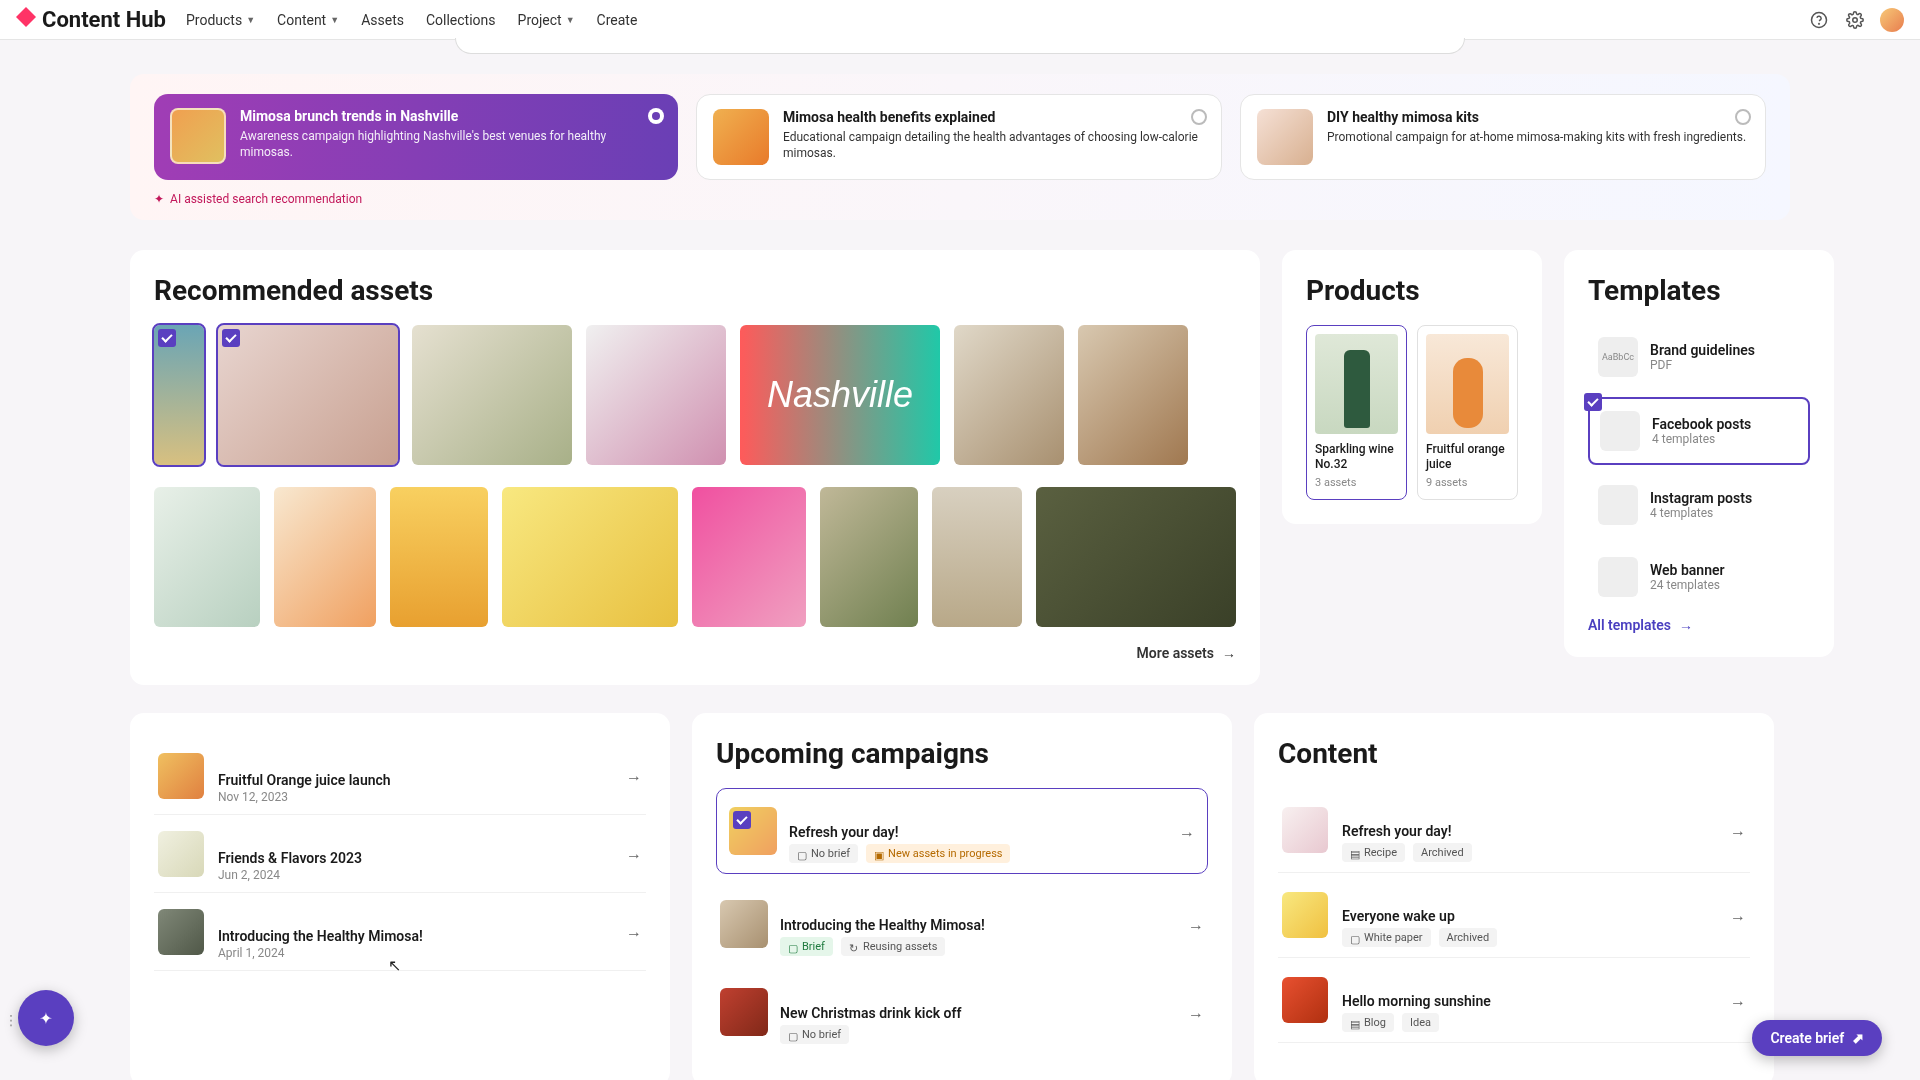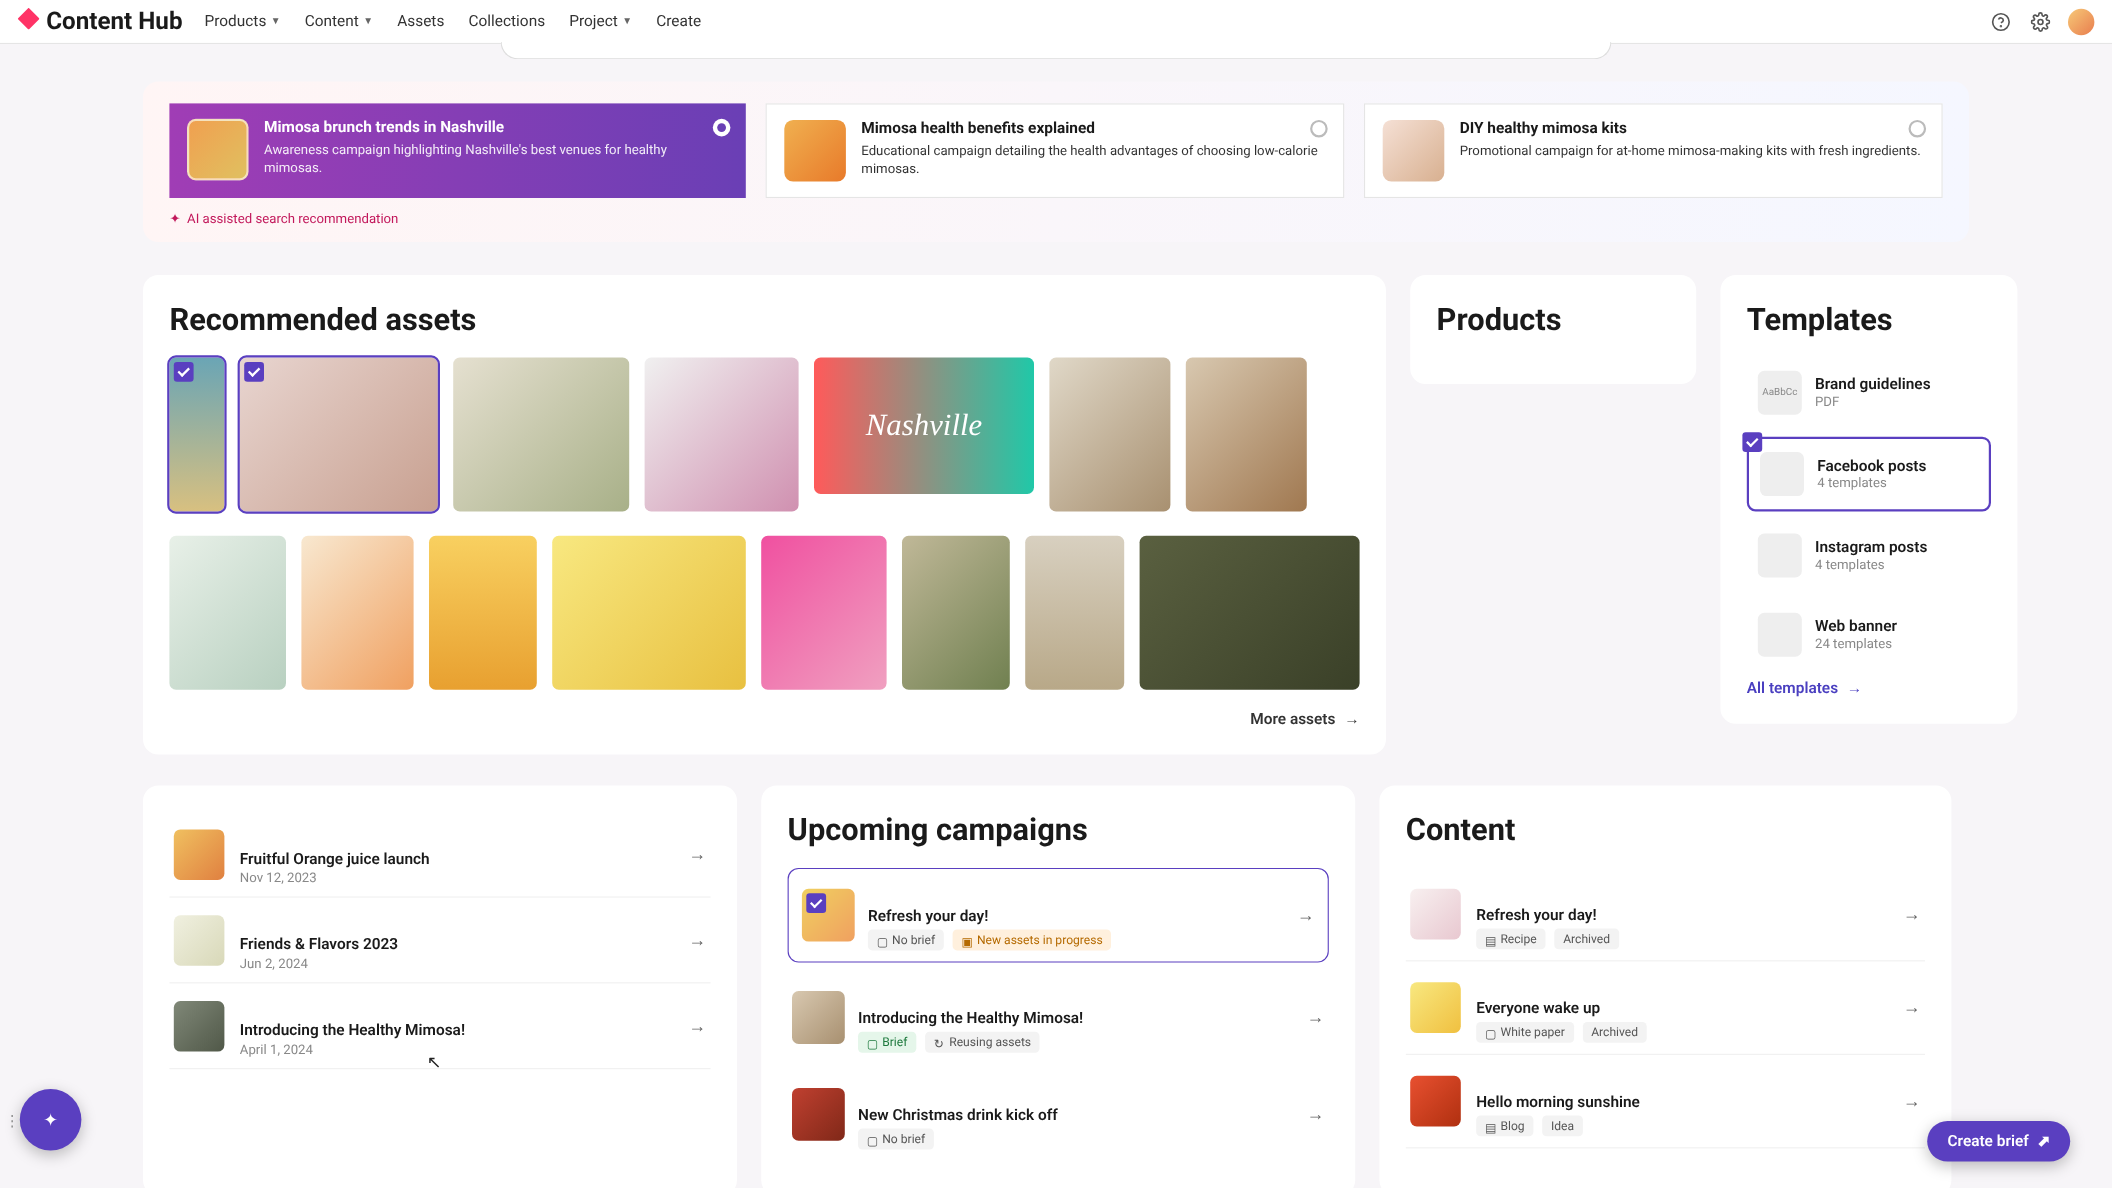--- a/index.html
+++ b/index.html
@@ -16,21 +16,21 @@
 .icon-btn { width: 22px; height: 22px; display: flex; align-items: center; justify-content: center; color: #555; cursor: pointer; }
 .avatar { width: 24px; height: 24px; border-radius: 50%; background: linear-gradient(135deg,#f7c978,#e87d4e); }
 
 
 .searchwrap { display:flex; justify-content:center; margin-top:-2px;}
 .searchbar { width: 1010px; height: 16px; border: 1px solid #ddd; border-top:none; border-radius: 0 0 22px 22px; background:#fff;}
 
 
 .reco-strip { margin: 20px 130px 0; background: linear-gradient(90deg,#fff5f5,#f5f7ff); border-radius: 14px; padding: 20px 24px 14px; }
 .reco-cards { display: flex; gap: 18px; }
-.reco-card { flex: 1; display: flex; gap: 14px; padding: 14px 16px; border-radius: 0; position: relative; align-items: flex-start; }
+.reco-card { flex: 1; display: flex; gap: 14px; padding: 14px 16px; border-radius: 14px; position: relative; align-items: flex-start; }
 .reco-card.sel { background: linear-gradient(90deg,#a03db5,#6a3fb5); color: #fff; }
 .reco-card.un { background: #fff; border: 1px solid #e5e5e5; }
 .reco-thumb { width: 56px; height: 56px; border-radius: 8px; background: linear-gradient(135deg,#f0a050,#e0c060); flex-shrink: 0; }
 .reco-card.sel .reco-thumb{border:2px solid rgba(255,255,255,.6);}
 .reco-title { font-weight: 700; font-size: 14px; margin-bottom: 4px; }
 .reco-desc { font-size: 12px; line-height: 1.35; opacity: .9; }
 .reco-radio { position: absolute; right: 14px; top: 14px; width: 16px; height: 16px; border-radius: 50%; }
 .reco-card.sel .reco-radio { background: #fff; }
 .reco-card.sel .reco-radio::after{content:"";position:absolute;inset:4px;border-radius:50%;background:#6a3fb5;}
 .reco-card.un .reco-radio { border: 2px solid #bbb; }
@@ -183,21 +183,21 @@
     <div class="assets-rows">
       <div class="assets-row">
         <div class="asset sel" style="width:50px;height:140px;background:linear-gradient(180deg,#6aa5b5,#d8c080)">
             <div class="check"></div>
           </div>
         <div class="asset sel" style="width:180px;height:140px;background:linear-gradient(135deg,#e8d5d0,#c8a090)">
             <div class="check"></div>
           </div>
         <div class="asset" style="width:160px;height:140px;background:linear-gradient(135deg,#e5e0d0,#a8b088)"></div>
         <div class="asset" style="width:140px;height:140px;background:linear-gradient(135deg,#f0f0f0,#d090b0)"></div>
-        <div class="asset" style="width:200px;height:124px;background:linear-gradient(90deg,#ff5a5a,#20c8a8);display:flex;align-items:center;justify-content:center;color:#fff;font-family:Liberation Serif, serif;font-size:28px;font-style:italic">Nashville</div>
+        <div class="asset" style="width:200px;height:140px;background:linear-gradient(90deg,#ff5a5a,#20c8a8);display:flex;align-items:center;justify-content:center;color:#fff;font-family:Liberation Sans, sans-serif;font-size:36px;font-style:italic">Nashville</div>
         <div class="asset" style="width:110px;height:140px;background:linear-gradient(135deg,#e0d8c8,#a89070)"></div>
         <div class="asset" style="width:110px;height:140px;background:linear-gradient(135deg,#d8c8b0,#a07850)"></div>
       </div>
       <div class="assets-row">
         <div class="asset" style="width:108px;height:140px;background:linear-gradient(135deg,#e8f0e8,#b8d0c0)"></div>
         <div class="asset" style="width:104px;height:140px;background:linear-gradient(135deg,#f8e8d0,#f0a060)"></div>
         <div class="asset" style="width:100px;height:140px;background:linear-gradient(180deg,#f8d060,#e8a030)"></div>
         <div class="asset" style="width:180px;height:140px;background:linear-gradient(135deg,#f8e880,#e8c040)"></div>
         <div class="asset" style="width:116px;height:140px;background:linear-gradient(135deg,#f050a0,#f0a0c0)"></div>
         <div class="asset" style="width:100px;height:140px;background:linear-gradient(135deg,#c0b898,#708050)"></div>
@@ -206,20 +206,37 @@
       </div>
     </div>
     <div class="more-assets">
       <span>More assets</span>
       <span>→</span>
     </div>
   </div>
 
   <div class="card">
     <h2>Products</h2>
+    <div class="prod-grid">
+      <div class="prod sel">
+        <div class="check" style="top:12px;left:12px"></div>
+        <div class="prod-img">
+            <div class="bottle"></div>
+          </div>
+        <div class="prod-name">Sparkling wine No.32</div>
+        <div class="prod-count">3 assets</div>
+      </div>
+      <div class="prod">
+        <div class="prod-img" style="background:linear-gradient(180deg,#f8e8d8,#f0d0b0)">
+            <div class="bottle o"></div>
+          </div>
+        <div class="prod-name">Fruitful orange juice</div>
+        <div class="prod-count">9 assets</div>
+      </div>
+    </div>
   </div>
 
   <div class="card">
     <h2>Templates</h2>
     <div class="tpl-item">
       <div class="tpl-thumb" style="display:flex;align-items:center;justify-content:center;font-size:9px;color:#888">AaBbCc</div>
       <div>
           <div class="tpl-name">Brand guidelines</div>
           <div class="tpl-sub">PDF</div>
         </div>

